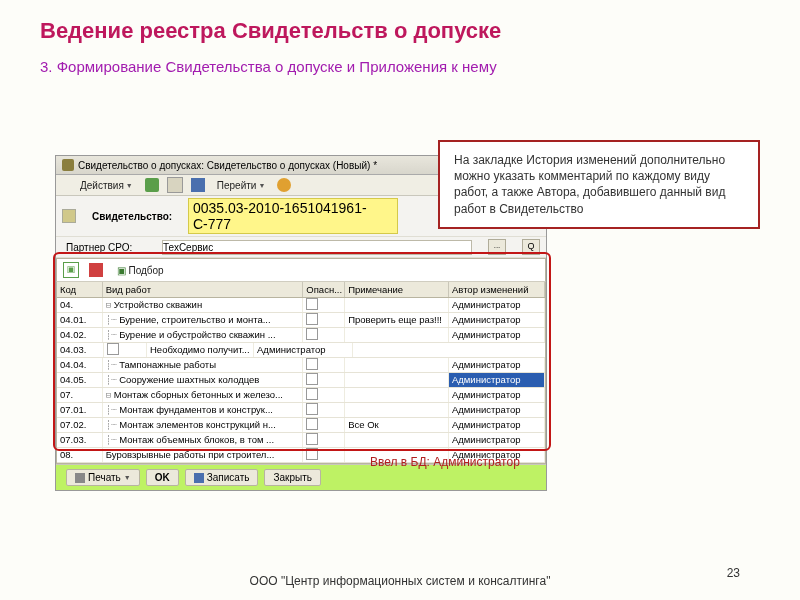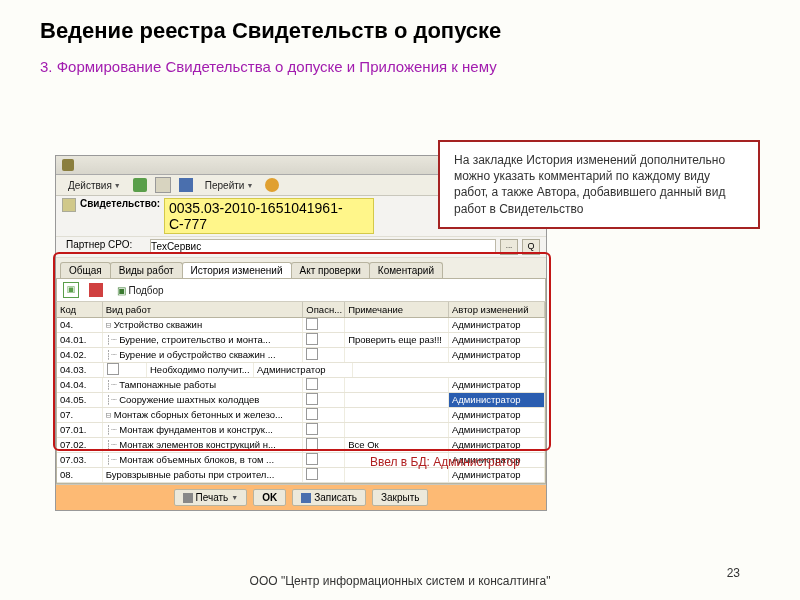--- a/index.html
+++ b/index.html
@@ -1,62 +1,63 @@
 <!DOCTYPE html>
 <html><head>
 <meta charset="utf-8">
 <style>
 body{margin:0;font-family:Verdana,Arial,sans-serif;background:#fdfdf9;width:800px;height:600px;overflow:hidden}
 .slide{padding:18px 40px;position:relative;height:564px}
-.title{font-size:22px;color:#000000;font-weight:bold;margin:0 0 14px 0}
+.title{font-size:22px;color:#be185d;font-weight:bold;margin:0 0 14px 0}
 .subtitle{font-size:15px;color:#a21caf;margin:0 0 8px 0}
 .app{position:absolute;left:55px;top:155px;width:490px;border:1px solid #999;background:#f4f3f0;font-size:10px;font-family:Tahoma,Arial,sans-serif}
 .titlebar{background:linear-gradient(#e8e6dc,#d8d6cc);padding:3px 6px;font-size:10px;border-bottom:1px solid #aaa;display:flex;align-items:center;gap:4px}
 .titlebar-icon{width:12px;height:12px;background:#8a7e3e;border-radius:2px}
-.toolbar{padding:2px 8px;border-bottom:1px solid #c9c7bc;display:flex;align-items:center;gap:8px;background:#f0eee4}
+.toolbar{padding:2px 20px;border-bottom:1px solid #c9c7bc;display:flex;align-items:center;gap:8px;background:#f0eee4}
 .tbtn{padding:1px 4px;font-size:10px;color:#222;cursor:pointer;display:flex;align-items:center;gap:2px}
 .dropdown-arrow{font-size:7px;color:#555}
 .tbicon{width:14px;height:14px;display:inline-block}
-.form-row{display:flex;align-items:flex-start;padding:2px 6px;gap:4px;border-bottom:1px solid #e0ded4}
+.form-row{display:flex;align-items:center;padding:2px 6px;gap:16px;border-bottom:1px solid #e0ded4}
 .form-label{width:80px;font-size:10px}
 .hl{background:#fff68a;border:1px solid #d4c94a;padding:1px 4px;font-size:14px}
 .fld{background:#fff;border:1px solid #bdb9a8;padding:1px 0;font-size:10px;flex:1}
 .dots-btn{width:16px;height:14px;background:#ece9db;border:1px solid #b0ac99;font-size:8px;text-align:center;line-height:12px;cursor:pointer}
 .tabs{display:flex;padding:4px 4px 0 4px;gap:0;font-size:10px;background:#f0eee4}
 .tab{padding:2px 8px;border:1px solid #b8b4a0;border-bottom:none;background:#e8e5d8;cursor:pointer;margin-right:-1px;border-radius:3px 3px 0 0}
 .tab.active{background:#fff;position:relative;z-index:2}
 .grid-tb{padding:3px 6px;display:flex;gap:10px;align-items:center;background:#fff;border:1px solid #b8b4a0;border-bottom:1px solid #d0cdc0}
 .grid-icon{width:14px;height:14px;display:inline-block;cursor:pointer}
 .grid{border:1px solid #b8b4a0;border-top:none;background:#fff}
 .ghead{display:flex;background:#ece9db;border-bottom:1px solid #b8b4a0}
 .gh{padding:2px 3px;font-size:9.5px;border-right:1px solid #c9c6b8;overflow:hidden;white-space:nowrap}
 .grow{display:flex;border-bottom:1px solid #e6e3d6;height:14px;align-items:center}
 .gc{padding:0 3px;font-size:9.5px;border-right:1px solid #eeece0;overflow:hidden;white-space:nowrap;height:14px;line-height:14px}
 .cb{width:10px;height:10px;border:1px solid #999;background:#fff;display:inline-block}
 .sel{background:#2a5db0;color:#fff}
 .tree-pre{color:#888;font-family:monospace;font-size:9px}
 .w-code{width:40px}.w-work{width:200px}.w-dang{width:36px}.w-note{width:100px}.w-auth{width:92px}
-.btnbar{padding:4px 0;display:flex;justify-content:center;align-items:center;gap:6px;background:#fdba74;border-top:1px solid #c9c7bc}
+.btnbar{padding:4px 10px;display:flex;justify-content:flex-start;align-items:center;gap:6px;background:#bef264;border-top:1px solid #c9c7bc}
 .abtn{padding:2px 8px;font-size:10px;border:1px solid #b8b4a0;background:#ece9db;border-radius:2px;cursor:pointer;display:flex;align-items:center;gap:3px}
 .callout{position:absolute;right:40px;top:140px;width:290px;background:#fff;border:2px solid #a52222;padding:10px 14px;font-size:12px;color:#333;text-align:left;line-height:1.35}
 .arrow-ov{position:absolute;border:2px solid #c21616;border-radius:6px;pointer-events:none}
 .footer{position:absolute;bottom:12px;left:0;width:800px;text-align:center;font-size:12px;color:#333}
 .pagenum{position:absolute;bottom:20px;right:60px;font-size:12px;color:#333}
 .db-note{position:absolute;left:370px;top:455px;font-size:12px;color:#b02020}
 </style>
 </head>
 <body>
 
 <div class="slide">
   <h1 class="title">Ведение реестра Свидетельств о допуске</h1>
   <div class="subtitle">3. Формирование Свидетельства о допуске и Приложения к нему</div>
 
   <div class="app">
     <div class="titlebar">
       <span class="titlebar-icon"></span>
+      <span>Свидетельство о допусках: Свидетельство о допусках (Новый) *</span>
     </div>
     <div class="toolbar">
       <span class="tbtn">
           <span>Действия</span>
           <span class="dropdown-arrow">▼</span>
         </span>
       <span class="tbicon" style="background:#5a9e4a;border-radius:2px"></span>
       <span class="tbicon" style="background:#d8d4c0;border:1px solid #999"></span>
       <span class="tbicon" style="background:#4a6fae"></span>
       <span class="tbtn">
@@ -68,27 +69,20 @@
     <div class="form-row">
       <span style="width:12px;height:12px;background:#d0c88a;border:1px solid #aa9"></span>
       <span class="form-label" style="font-weight:bold">Свидетельство:</span>
       <span class="hl" style="width:200px">0035.03-2010-1651041961-С-777</span>
     </div>
     <div class="form-row">
       <span class="form-label" style="margin-left:4px">Партнер СРО:</span>
       <span class="fld">ТехСервис</span>
       <span class="dots-btn">...</span>
       <span class="dots-btn" style="font-size:9px">Q</span>
-    </div>
-    <div class="tabs">
-      <div class="tab">Общая</div>
-      <div class="tab">Виды работ</div>
-      <div class="tab active">История изменений</div>
-      <div class="tab">Акт проверки</div>
-      <div class="tab">Коментарий</div>
     </div>
     <div class="grid-tb">
       <span class="grid-icon" style="border:1px solid #5a9e4a;color:#5a9e4a;text-align:center;font-size:9px;line-height:12px">▣</span>
       <span class="grid-icon" style="background:#d04040"></span>
       <span class="tbtn">
           <span style="color:#3a7a30">▣</span>
           <span>Подбор</span>
         </span>
     </div>
     <div class="grid">

